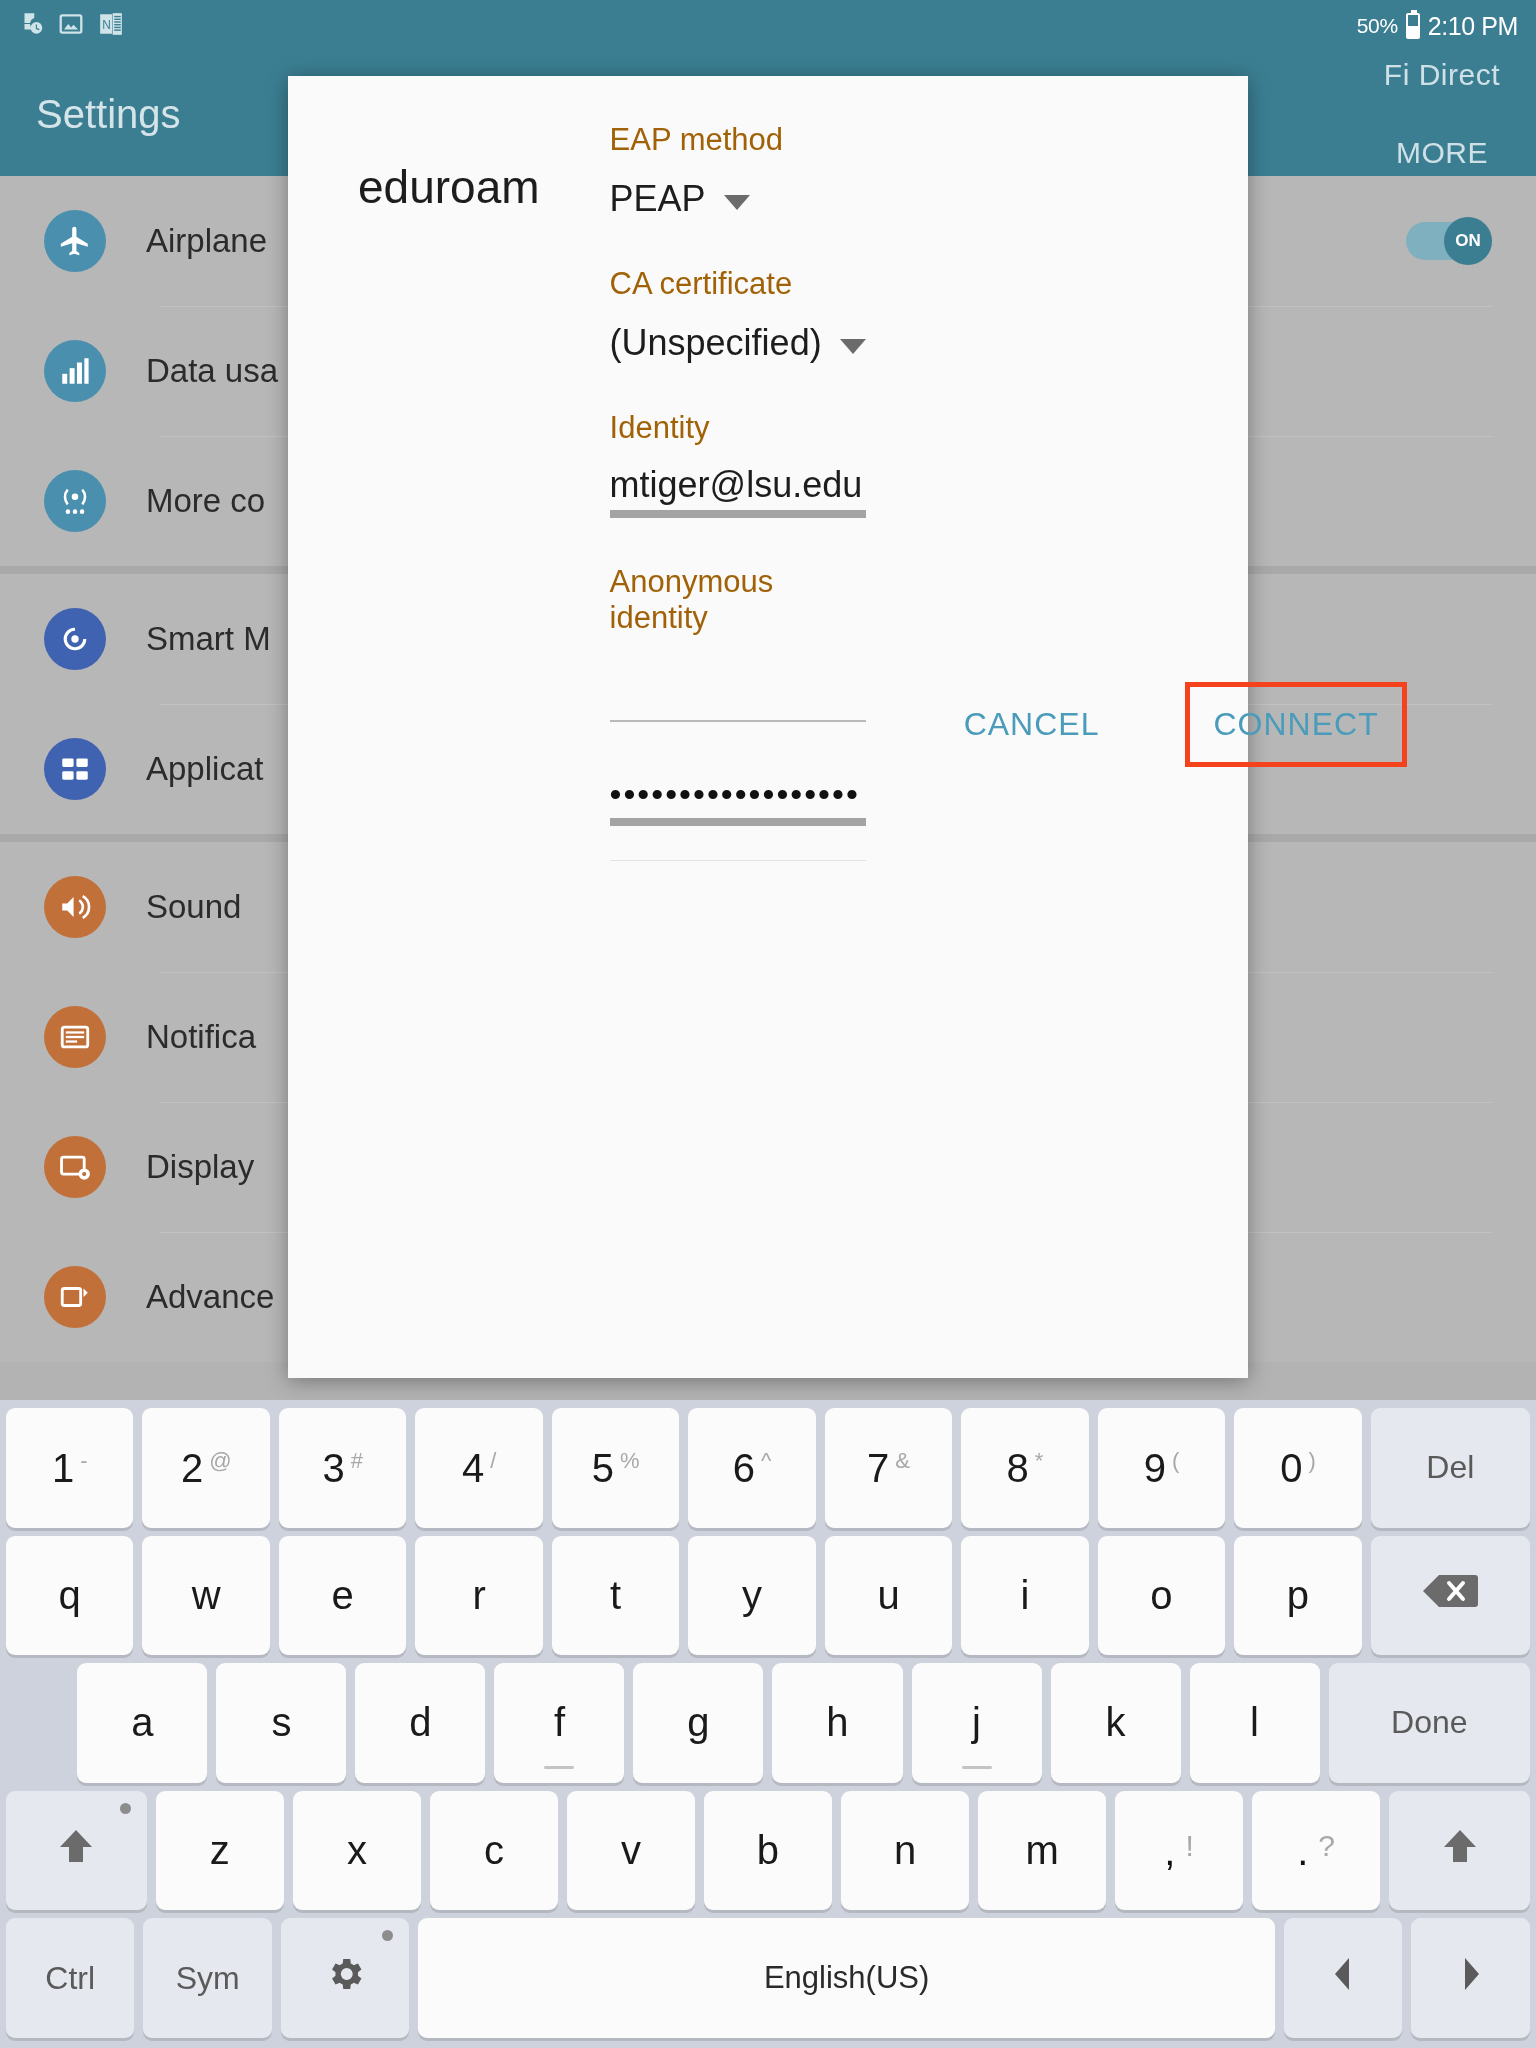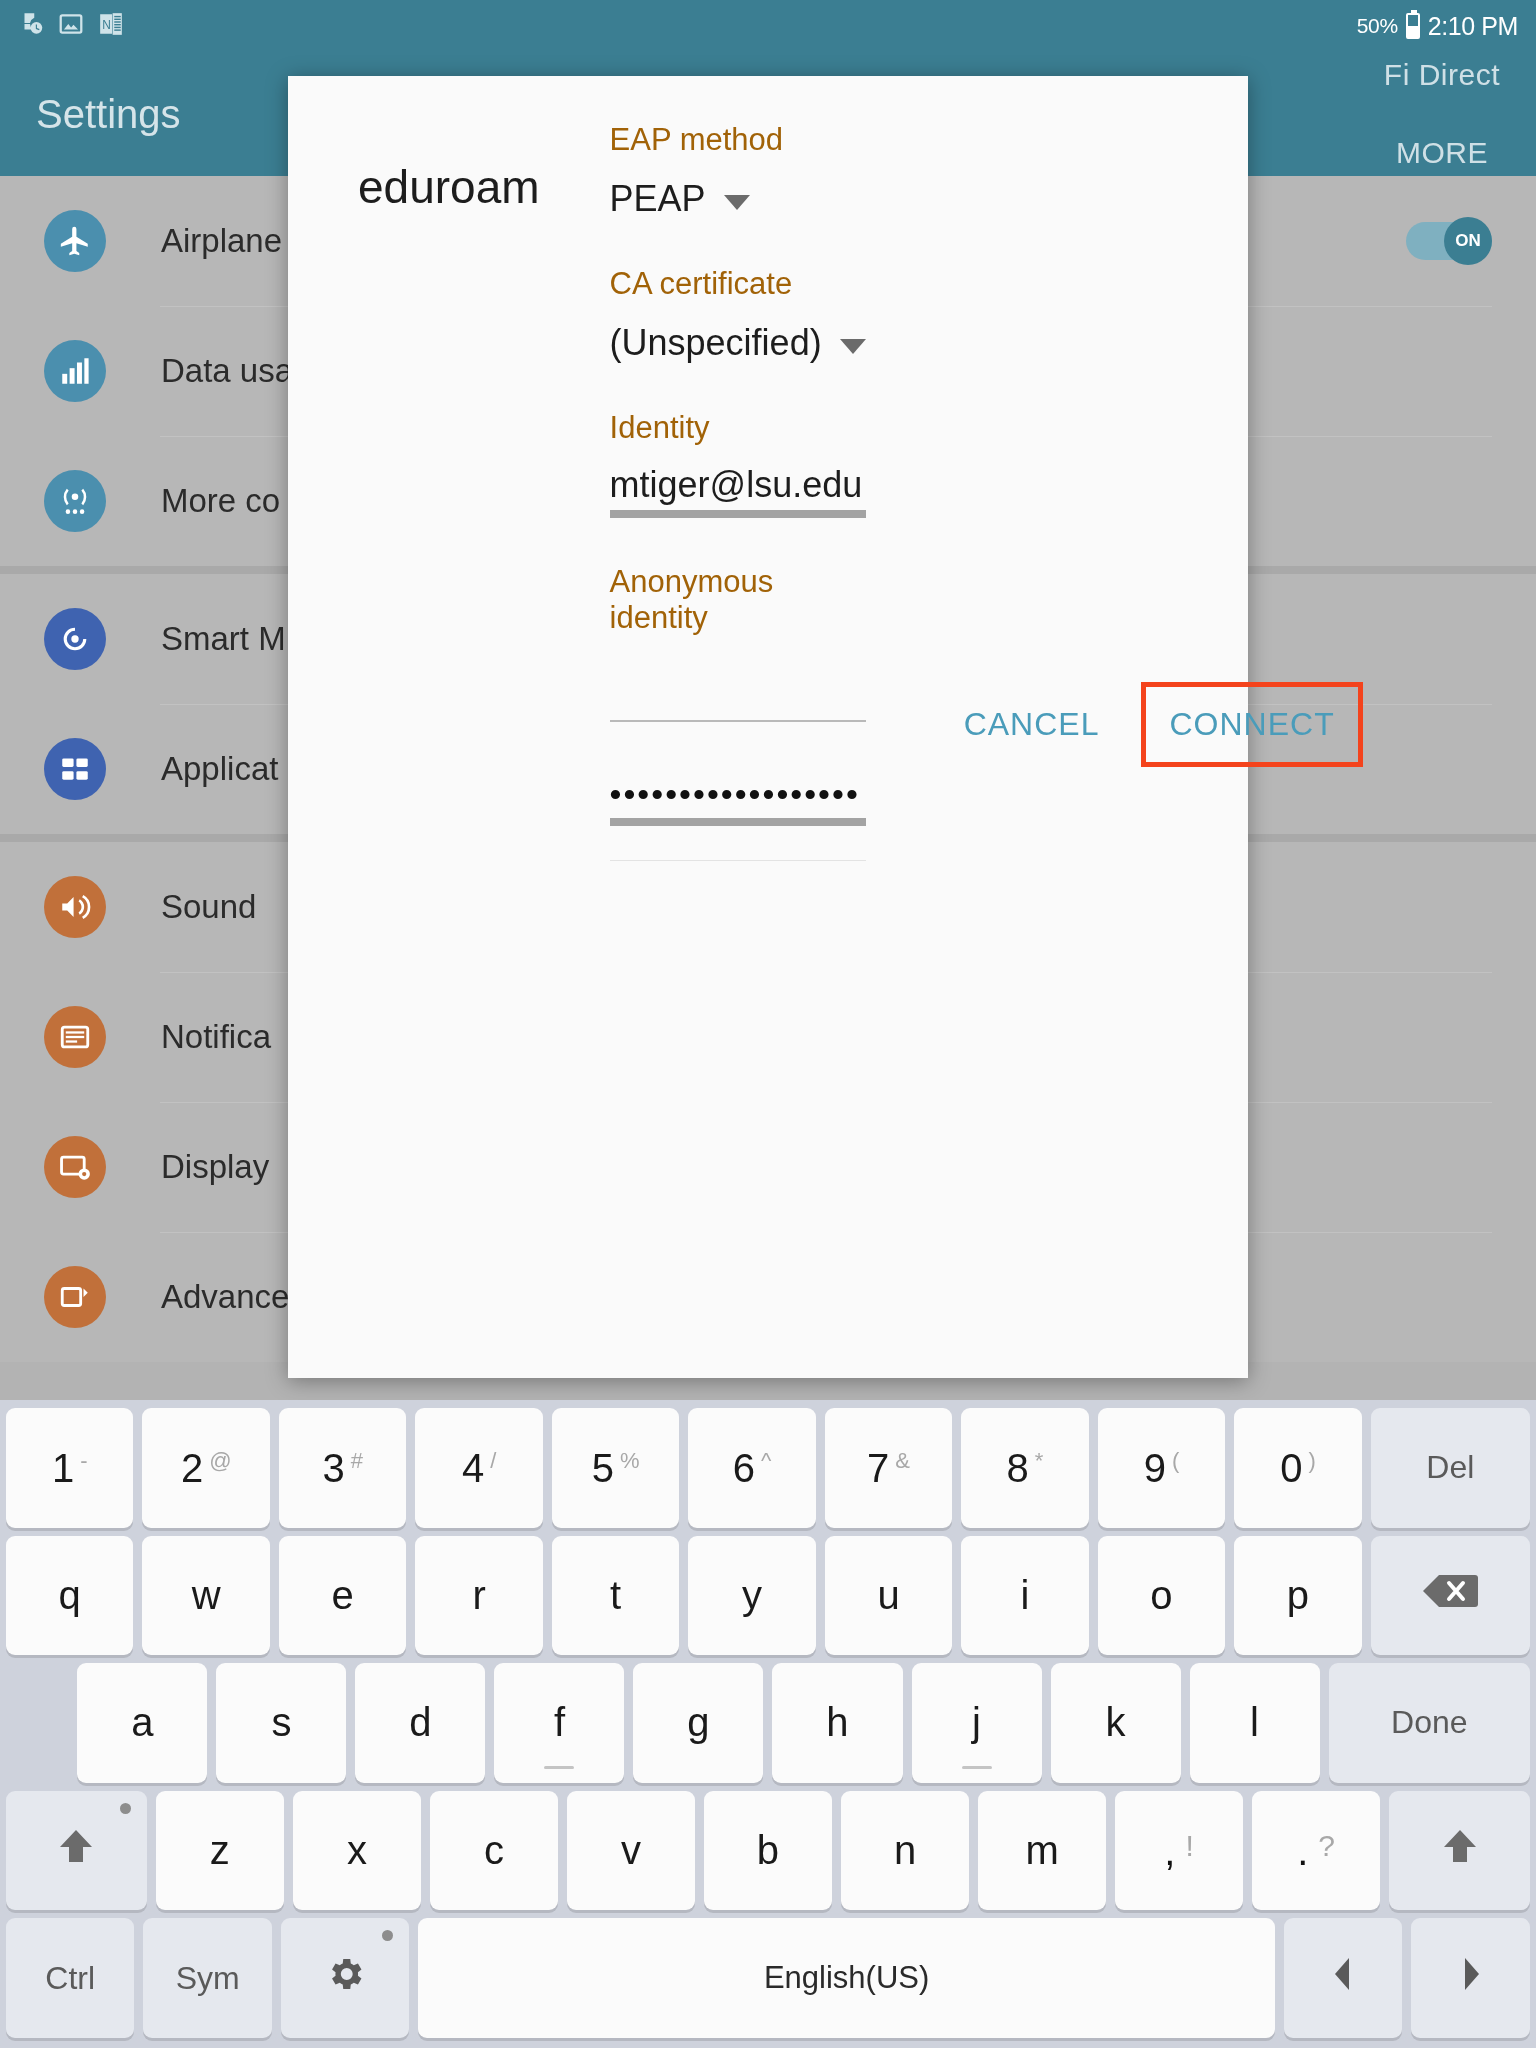--- a/index.html
+++ b/index.html
@@ -53,21 +53,21 @@
   .row + .row::after {
     content: ""; position: absolute; top: 0; left: 160px; right: 44px;
     height: 1px; background: #c2c2c2;
   }
   .ricon {
     width: 62px; height: 62px; border-radius: 50%;
     display: flex; align-items: center; justify-content: center;
     color: #ffffff; flex: none;
   }
   .ricon svg { width: 34px; height: 34px; fill: #ffffff; }
-  .rlabel { margin-left: 55px; font-size: 33px; color: #2b2b2b; white-space: nowrap; }
+  .rlabel { margin-left: 40px; font-size: 33px; color: #2b2b2b; white-space: nowrap; }
   .toggle {
     margin-left: auto; width: 86px; height: 38px; border-radius: 19px;
     background: #7fb0c0; position: relative;
   }
   .toggle .knob {
     position: absolute; right: 0; top: -5px; width: 48px; height: 48px;
     border-radius: 50%; background: #3b7e92; color: #fff; font-size: 17px;
     display: flex; align-items: center; justify-content: center; font-weight: bold;
   }
   .dialog {
@@ -100,21 +100,21 @@
   .divider { margin: 34px 0 0 0; height: 1px; background: #e3e3e3; }
   .dlg-actions {
     display: flex; align-items: center; justify-content: flex-end;
     gap: 14px; padding: 40px 58px 46px 0;
   }
   .btn {
     font-size: 32px; color: #4a9cba; letter-spacing: 1px;
     padding: 24px 28px; background: transparent; border: none;
     font-family: "Liberation Sans", sans-serif;
   }
-  .btn-highlight { border: 5px solid #f4431c; padding: 19px 23px; }
+  .btn-highlight { border: 5px solid #f4431c; padding: 19px 23px; margin-left: 44px; }
 
   
   .keyboard {
     position: absolute; left: 0; top: 1400px; width: 1536px; height: 648px;
     background: #ced2dc; padding: 8px 6px 10px 6px;
     display: flex; flex-direction: column; gap: 8px;
   }
   .krow { display: flex; gap: 9px; height: 100%; }
   .key {
     flex: 1; background: #fbfbfb; border-radius: 9px;

